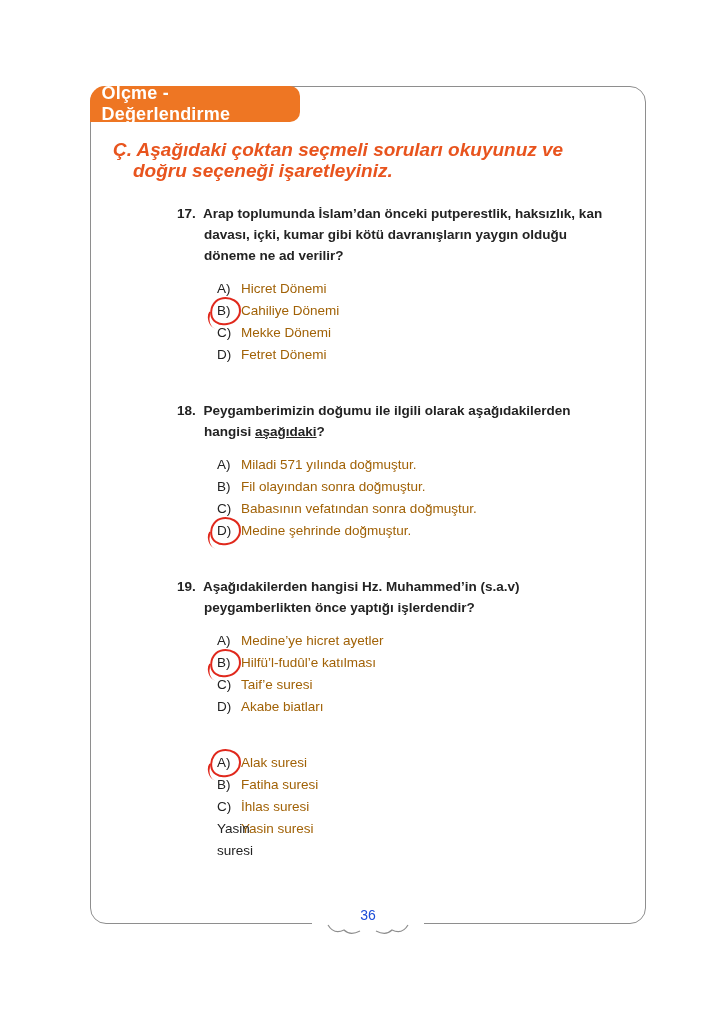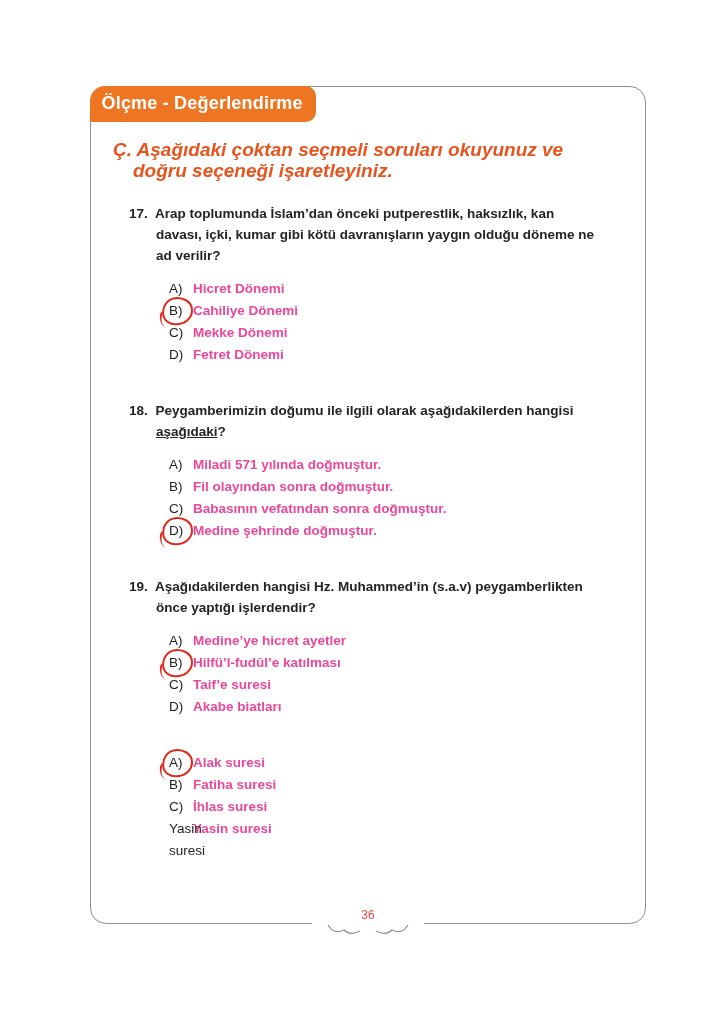--- a/index.html
+++ b/index.html
@@ -6,67 +6,67 @@
   html,body { background:#ffffff; }
   body {
     width:726px; height:1024px; position:relative; overflow:hidden;
     font-family:"Liberation Sans", sans-serif; color:#232323;
   }
   .frame {
     position:absolute; left:90px; top:86px; width:556px; height:838px;
     border:1.5px solid #8e8e8e; border-radius:16px; background:#fff;
   }
   .banner {
-    position:absolute; left:-1.5px; top:-1.5px; width:226px; height:36px;
+    position:absolute; left:-1.5px; top:-1.5px; width:210px; height:36px;
     background:var(--banner,#EE7623);
     border-radius:15px 10px 10px 0;
     display:flex; align-items:center; padding-left:12px;
   }
   .banner-title {
     color:#ffffff; font-size:18px; font-weight:bold; letter-spacing:0.2px;
   }
   .content {
     position:absolute; left:0; top:36px; right:0; bottom:0;
     padding:16px 26px 0 22px;
   }
   .instruction {
     color:var(--instruction,#E8541E); font-weight:bold; font-style:italic;
     font-size:19px; line-height:21px; max-width:480px;
     padding-left:20px; text-indent:-20px;
   }
   .questions { margin-top:22px; padding-left:16px; }
-  .question { margin-bottom:34px; }
+  .question { margin-bottom:34px;margin-left:48px; }
   .q-text {
     font-weight:bold; font-size:13.5px; line-height:21px;
     max-width:472px; padding-left:27px; text-indent:-27px;
   }
   .q-num { margin-right:4px; }
   .u { text-decoration:underline; }
   .opts { margin-left:40px; margin-top:12px; }
   .opt { display:flex; line-height:22px; font-size:13.5px; }
   .opt-letter { flex:0 0 24px; width:24px; position:relative; }
-  .opt-text { color:#ec4899;font-weight:bold; }
+  .opt-text { color:#a16207; }
   
   .circled::before {
     content:""; position:absolute; left:-7px; top:-3px; width:27px; height:24px;
     border:2.4px solid var(--mark,#E2372B);
     border-radius:48% 55% 52% 45% / 58% 48% 52% 45%;
     transform:rotate(-7deg); pointer-events:none;
   }
   .circled::after {
     content:""; position:absolute; left:-11px; top:13px; width:10px; height:14px;
     border-left:2.4px solid var(--mark,#E2372B);
     border-bottom-left-radius:100%;
     transform:rotate(22deg); pointer-events:none;
   }
   .pagenum-wrap {
     position:absolute; left:50%; bottom:-14px; transform:translateX(-50%);
     background:#fff; padding:0 14px; text-align:center;
   }
-  .pagenum { font-size:12px; color:#ef4444; line-height:16px; }
+  .pagenum { font-size:14px; color:#1d4ed8; line-height:16px; }
   .pagenum-scallop { display:block; margin:0 auto; }
 </style>
 </head>
 <body>
 
 <div class="frame">
 
   <div class="banner">
     <span class="banner-title">Ölçme - Değerlendirme</span>
   </div>

